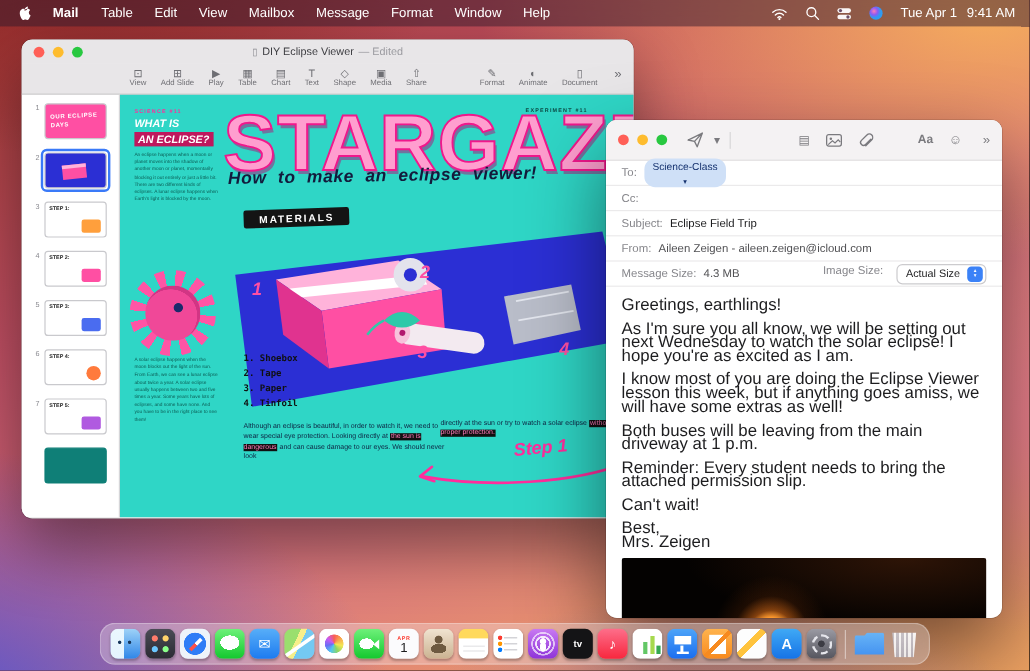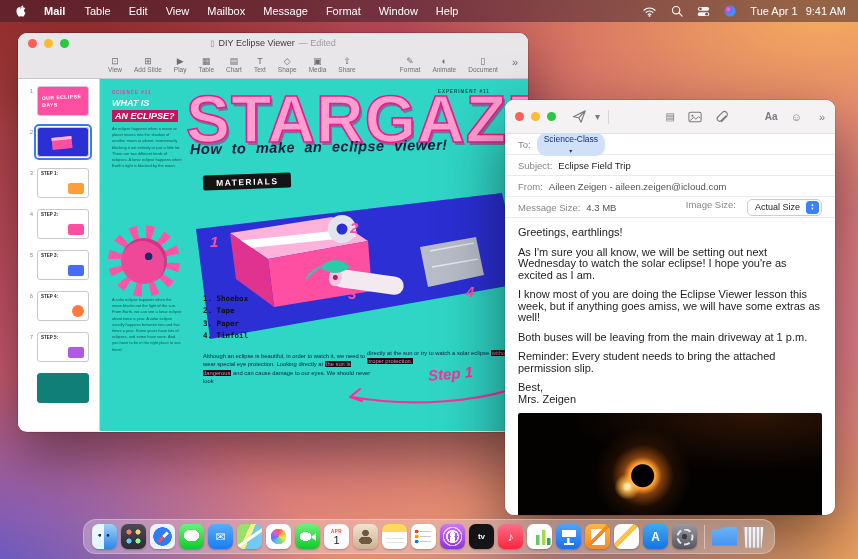--- a/index.html
+++ b/index.html
@@ -110,21 +110,21 @@
   .fvalue.dim { color:#515154; }
   .token { background:#cfe0f7; color:#14316e; border-radius:9px; padding:1.5px 7px; font-size:8.5px; display:inline-flex; align-items:center; gap:3px;flex-direction:column; }
   .token .tch { font-size:6px; }
   .sizerow { justify-content:space-between; }
   .szleft { display:flex; align-items:center; }
   .szright { display:flex; align-items:flex-start; gap:5px;margin-left:40px; }
   .popup { border:1px solid #cccbce; border-radius:5px; background:#fff; display:inline-flex; align-items:center;
     gap:6px; padding:1px 2px 1px 7px; font-size:9px; color:#1d1d1f; }
   .popup .stepper { width:13px; height:13px; border-radius:3.5px; background:#3b82f7; color:#fff; display:flex;
     flex-direction:column; align-items:center; justify-content:center; line-height:4px; font-size:4.5px; }
-  .m-body { padding:9px 13px 0 13px; font-size:11px; line-height:11.5px; color:#1d1d1f; }
+  .m-body { padding:9px 13px 0 13px; font-size:14px; line-height:11.5px; color:#1d1d1f; }
   .m-body p { margin-bottom:8px; }
   .m-body p.tight { margin-bottom:0; }
   .eclipse-img { margin:2px 13px 0 13px; width:304px; height:110px; border-radius:2px;
     background:
       radial-gradient(circle at 41% 57%, #000 0 11px, rgba(0,0,0,0) 12px),
       radial-gradient(circle at 36% 67%, #ffe9b0 0 2.5px, rgba(255,190,80,.85) 5px, rgba(255,150,40,0) 13px),
       radial-gradient(circle at 41% 57%, #ffc766 9px, #ff9a2e 13px, rgba(235,115,25,.55) 19px, rgba(130,55,10,.2) 31px, rgba(0,0,0,0) 48px),
       radial-gradient(110% 95% at 78% 0%, rgba(125,55,18,.35), rgba(0,0,0,0) 55%),
       #040201; }
 
@@ -440,20 +440,23 @@
   </div>
 
   <div class="frow">
     <span class="flabel">To:</span>
     <span class="token">
       <span>Science-Class</span>
       <span class="tch">▾</span>
     </span>
   </div>
   <div class="frow">
+    <span class="flabel">Cc:</span>
+  </div>
+  <div class="frow">
     <span class="flabel">Subject:</span>
     <span class="fvalue">Eclipse Field Trip</span>
   </div>
   <div class="frow">
     <span class="flabel">From:</span>
     <span class="fvalue dim">Aileen Zeigen - aileen.zeigen@icloud.com</span>
   </div>
   <div class="frow sizerow">
     <span class="szleft">
       <span class="flabel">Message Size:</span>
@@ -470,20 +473,21 @@
       </span>
     </span>
   </div>
 
   <div class="m-body">
     <p>Greetings, earthlings!</p>
     <p>As I'm sure you all know, we will be setting out next Wednesday to watch the solar eclipse! I hope you're as excited as I am.</p>
     <p>I know most of you are doing the Eclipse Viewer lesson this week, but if anything goes amiss, we will have some extras as well!</p>
     <p>Both buses will be leaving from the main driveway at 1 p.m.</p>
     <p>Reminder: Every student needs to bring the attached permission slip.</p>
+    <p>Can't wait!</p>
     <p class="tight">Best,</p>
     <p>Mrs. Zeigen</p>
   </div>
   <div class="eclipse-img"></div>
 </div>
 
 <div class="menubar">
   <span class="apple-wrap">
     <svg width="12" height="14" viewBox="0 0 14 16">
         <path fill="#fff" d="M9.9 4.3c.6-.7 1-1.7.9-2.7-.9.1-1.9.6-2.5 1.3-.6.6-1 1.6-.9 2.5 1 .1 2-.5 2.5-1.1zm2.5 8.1c-.5 1.1-1.1 2.1-2 2.2-.8 0-1.1-.5-2.1-.5s-1.3.5-2.1.5c-.9 0-1.6-1.1-2.1-2.1C2.8 10.2 2.3 7 3.7 5.2c.6-.9 1.7-1.5 2.7-1.5.8 0 1.5.5 2 .5s1.4-.6 2.3-.5c.4 0 1.6.2 2.4 1.3-.1 0-1.4.8-1.4 2.5 0 2 1.7 2.6 1.7 2.7 0 0-.3.9-.9 1.7-.1.2-.1.3-.1.5z"></path>

